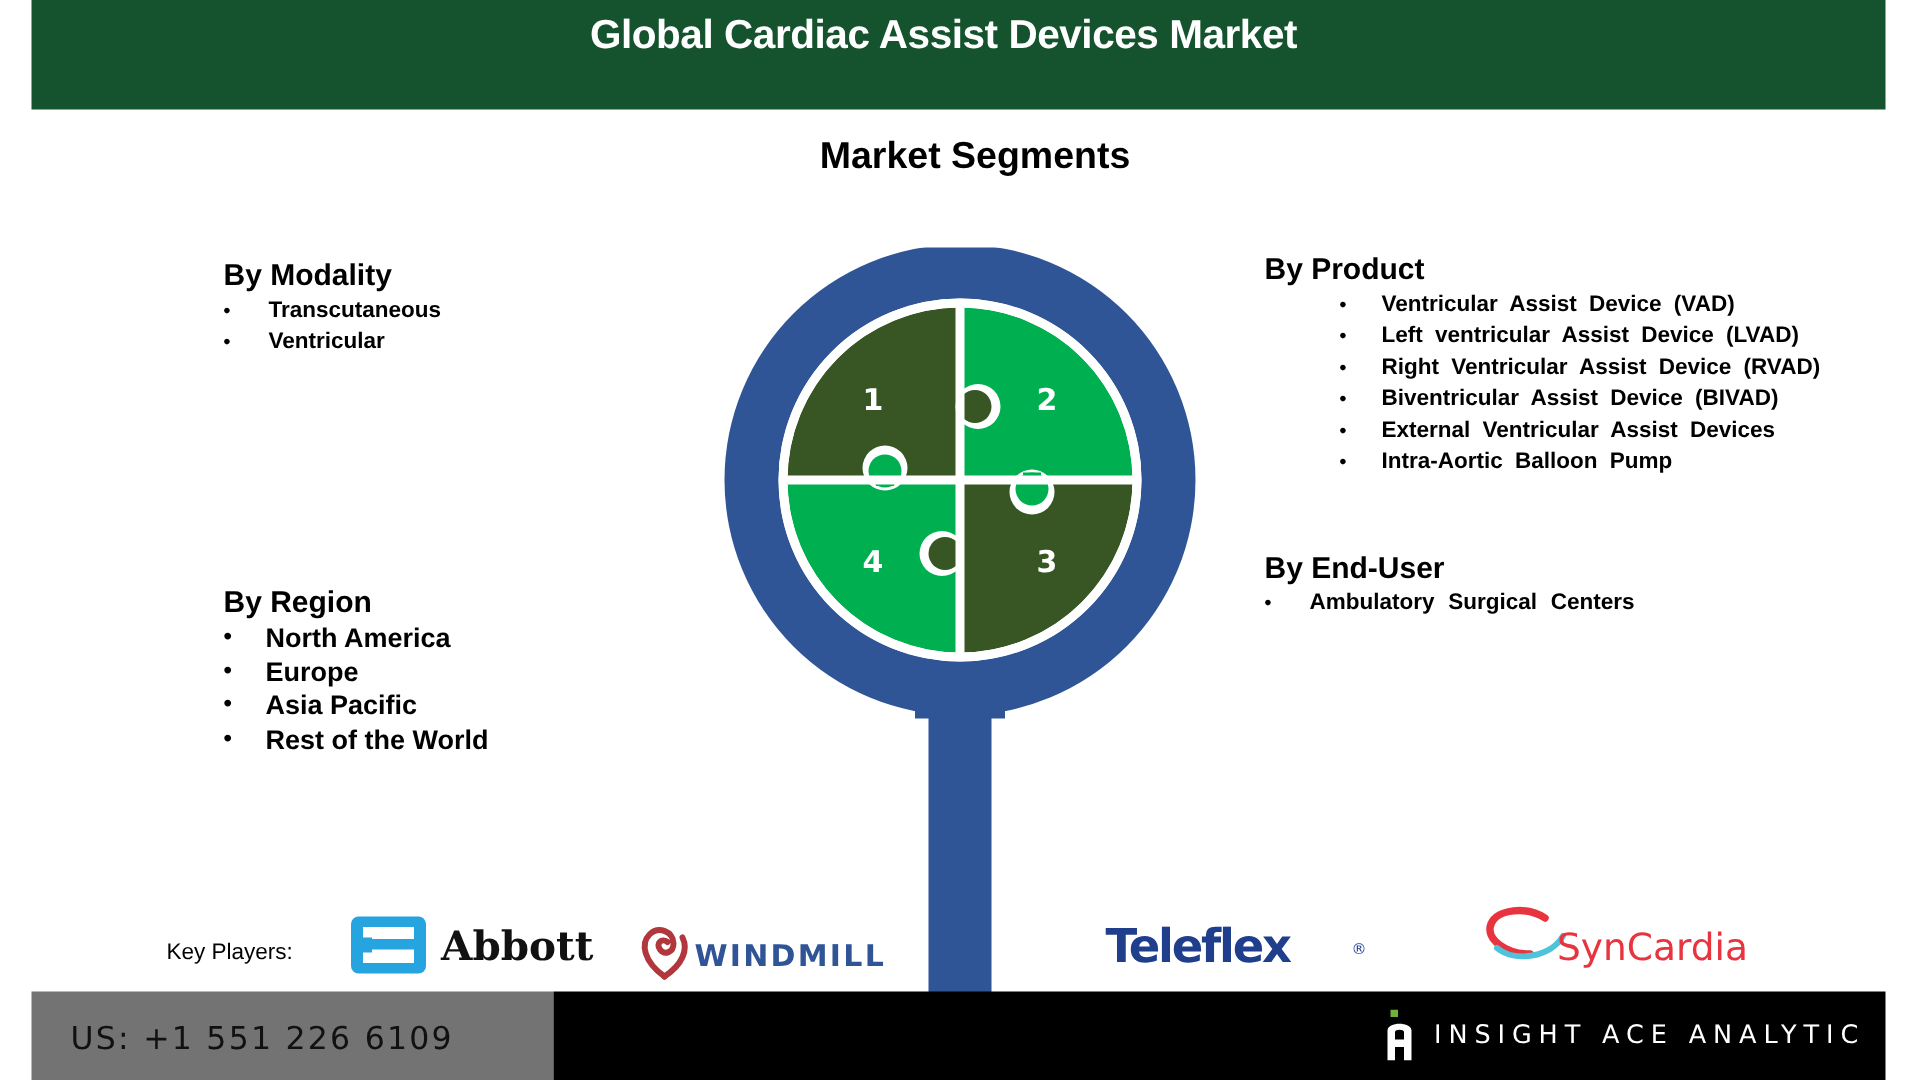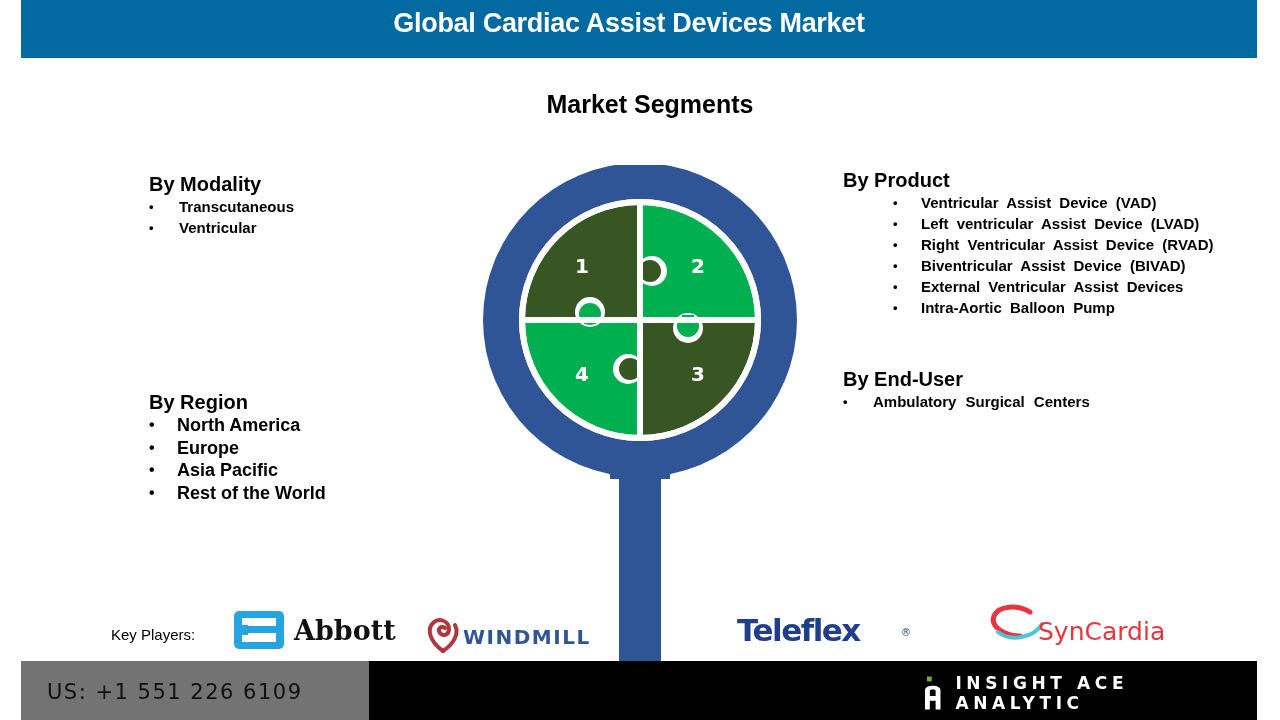--- a/index.html
+++ b/index.html
@@ -1,19 +1,19 @@
 <!DOCTYPE html>
 <html><head>
 <meta charset="utf-8">
 <style>
   * { box-sizing: border-box; margin: 0; padding: 0; }
   html, body { width: 1280px; height: 720px; overflow: hidden; background: #ffffff; }
   body { position: relative; font-family: "Liberation Sans", sans-serif; color: #000; }
 
-  .title-bar { position: absolute; left: 21px; top: 0; width: 1236px; height: 58px; background: #0369a1; }
+  .title-bar { position: absolute; left: 21px; top: 0; width: 1236px; height: 73px; background: #14532d; }
   .title-text { position: absolute; left: 0; width: 1216px; top: 8px; text-align: center; color: #fff; font-weight: bold; font-size: 27px; letter-spacing: -0.3px; }
 
   .subtitle { position: absolute; left: 0; width: 1300px; top: 90px; text-align: center; font-weight: bold; font-size: 25px; }
 
   .seg { position: absolute; font-weight: bold; }
   .seg-head { font-size: 20px; line-height: 24px; }
   .seg ul { list-style: none; }
   .seg li { position: relative; font-size: 15px; line-height: 21px; padding-left: 30px; }
   .seg li::before { content: "\2022"; position: absolute; left: 0; top: 0; font-size: 13px; }
   .seg.big li { font-size: 18px; line-height: 22.5px; padding-left: 28px; }
@@ -34,21 +34,21 @@
   .logo { position: absolute; }
   #logo-abbott { left: 232px; top: 608px; width: 170px; height: 44px; }
   #logo-windmill { left: 425px; top: 615px; width: 190px; height: 40px; }
   #logo-teleflex { left: 735px; top: 610px; width: 185px; height: 40px; }
   #logo-syncardia { left: 990px; top: 602px; width: 185px; height: 46px; }
 
   .footer-green { position: absolute; left: 21px; top: 661px; width: 348px; height: 59px; background: #737373; }
   .footer-phone { position: absolute; left: 26px; top: 19px; font-family: "DejaVu Sans", sans-serif; font-size: 21px; letter-spacing: 1.5px; color: #111; }
   .footer-black { position: absolute; left: 369px; top: 661px; width: 888px; height: 59px; background: #000; }
   .brand { position: absolute; left: 555px; top: 12px; display: flex; align-items: center; }
-  .brand-text { color: #fff; font-size: 17px; letter-spacing: 4.6px; margin-left: 14px; font-family: "DejaVu Sans", sans-serif; font-weight: bold; }
+  .brand-text { color: #fff; font-size: 17px; letter-spacing: 4.6px; margin-left: 14px; font-family: "DejaVu Sans", sans-serif; }
 </style>
 </head>
 <body>
 
 <div class="title-bar">
   <div class="title-text">Global Cardiac Assist Devices Market</div>
 </div>
 
 <div class="subtitle">Market Segments</div>
 

